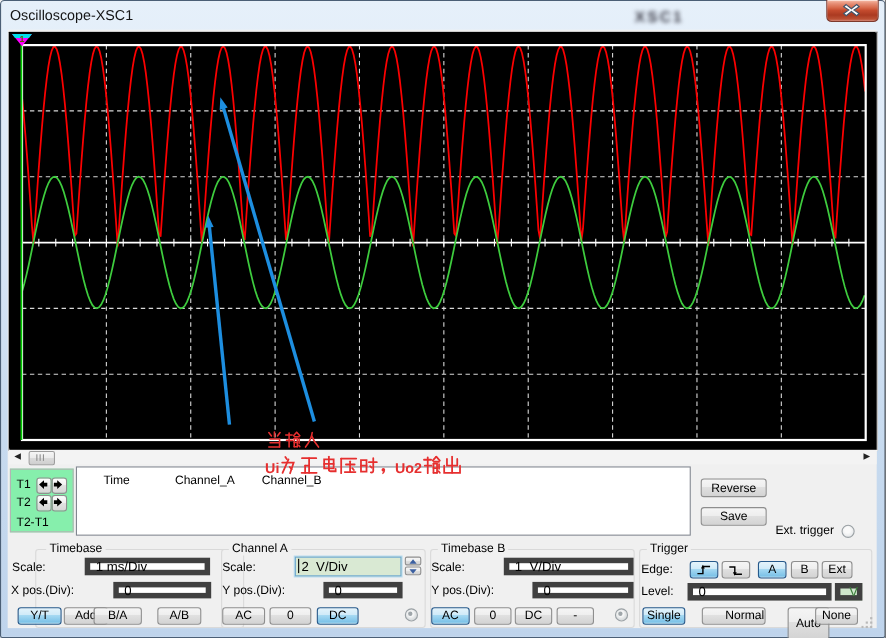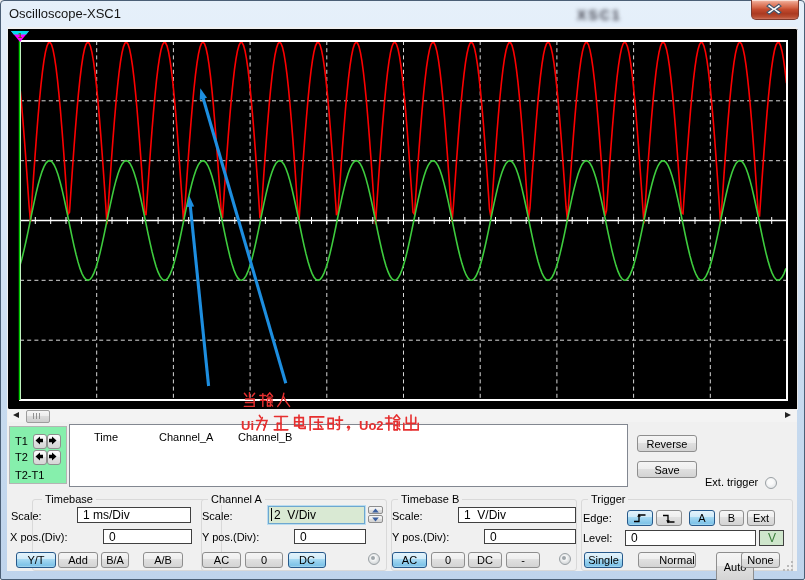--- a/index.html
+++ b/index.html
@@ -43,21 +43,21 @@
 .sel{border:1px solid #26598b;
   background:linear-gradient(#e3f3fb,#cfeaf8 45%,#a6d9f2 46%,#7ec3e8 88%,#a8d8ee);}
 #exttrig{position:absolute;left:705px;top:476px;font-size:11px;color:#000;}
 .ind{position:absolute;width:10px;height:10px;border-radius:50%;
   border:1px solid #9aa0a4;background:radial-gradient(circle at 45% 40%,#fdfdfd 20%,#d2d6d8 75%);}
 .ind i{position:absolute;left:2px;top:2px;width:4px;height:4px;border-radius:50%;background:#9fa6aa;}
 
 .grp{position:absolute;top:499px;height:70px;border:1px solid #d9d9d9;border-radius:3px;}
 .glab{position:absolute;top:-7px;font-size:11px;color:#000;background:#f0f0f0;padding:0 3px;}
 .lbl{position:absolute;font-size:11px;color:#000;white-space:nowrap;}
-.tf{position:absolute;background:#fff;border:1px solid #404040;font-size:12px;color:#000;
+.tf{position:absolute;background:#fff;border:5px solid #404040;font-size:12px;color:#000;
   padding:0 0 0 5px;display:flex;align-items:center;box-sizing:border-box;white-space:pre;}
 
 #anno{position:absolute;left:0;top:0;z-index:30;pointer-events:none;}
 .cjk{display:inline-block;vertical-align:-2px;}
 #redtxt1{position:absolute;left:241px;top:392px;z-index:31;color:#e62f2f;
   font-size:15px;font-weight:bold;white-space:nowrap;}
 #redtxt2{position:absolute;left:241px;top:414px;z-index:31;color:#e62f2f;
   font-size:13px;font-weight:bold;white-space:nowrap;}
 #grip{position:absolute;left:783px;top:561px;width:12px;height:12px;}
 </style>
@@ -139,21 +139,21 @@
 
 <div class="grp" style="left:7px;width:188px;margin-left:25px;">
     <span class="glab" style="left:9px;">Timebase</span>
   </div>
 <div class="lbl" style="left:11px;top:510px;">Scale:</div>
 <div class="tf" style="left:77px;top:507px;width:114px;height:16px;">1 ms/Div</div>
 <div class="lbl" style="left:10px;top:531px;">X pos.(Div):</div>
 <div class="tf" style="left:103px;top:529px;width:89px;height:15px;">0</div>
 <div class="btn sel" style="left:16px;top:552px;width:40px;height:16px;">Y/T</div>
 <div class="btn" style="left:58px;top:552px;width:40px;height:16px;">Add</div>
-<div class="btn" style="left:101px;top:552px;width:28px;height:16px;">B/A</div>
+<div class="btn" style="left:85px;top:552px;width:44px;height:16px;">B/A</div>
 <div class="btn" style="left:143px;top:552px;width:40px;height:16px;">A/B</div>
 
 <div class="grp" style="left:201px;width:184px;">
     <span class="glab" style="left:6px;">Channel A</span>
   </div>
 <div class="lbl" style="left:202px;top:510px;">Scale:</div>
 <div class="tf" style="left:268px;top:506px;width:97px;height:18px;background:#d9e9d3;border:1px solid #6da7d0;box-shadow:0 0 0 1px #b9dcf0;">2  V/Div</div>
 <div class="abs" style="left:271px;top:508px;width:1px;height:13px;background:#000;z-index:5;"></div>
 <div id="spin" class="abs" style="left:368px;top:506px;">
   <div class="btn" style="left:0;top:0;width:15px;height:8px;border-radius:2px;">

